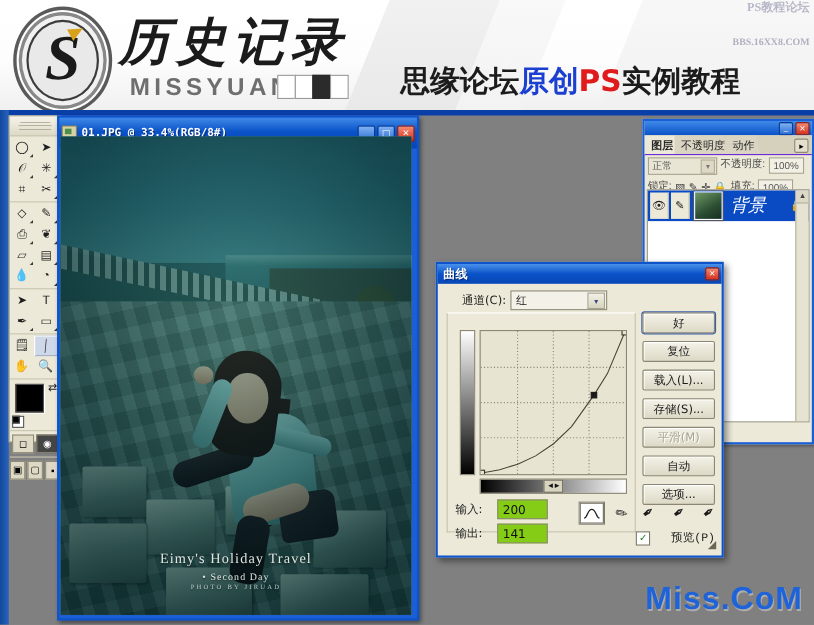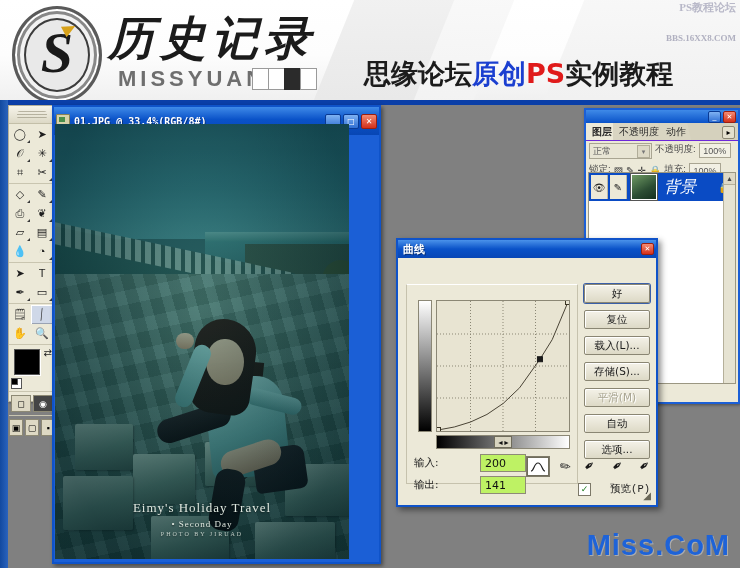--- a/index.html
+++ b/index.html
@@ -88,21 +88,21 @@
   #imgwin .ticon{width:12px;height:12px;background:#d8d2a8;border:1px solid #8a8252;
       margin-right:4px;position:relative;border-radius:1px;}
   #imgwin .ticon:after{content:"";position:absolute;left:2px;top:2px;width:6px;height:5px;background:#4b8f4b;}
   #imgwin .ttitle{color:#fff;font-size:10px;font-family:"DejaVu Sans Mono",monospace;
       font-weight:bold;text-shadow:1px 1px 0 rgba(0,0,0,.4);flex:1;white-space:nowrap;}
   .wbtns{display:flex;gap:2px;}
   .wb{width:14px;height:13px;border:1px solid #0a3a93;border-radius:2px;
       background:linear-gradient(180deg,#7fb2f2,#2f6fd4);display:flex;align-items:center;
       justify-content:center;font-size:8px;color:#fff;font-family:"DejaVu Sans",sans-serif;}
   .wb.x{background:linear-gradient(180deg,#f58b72,#d3301b);border-color:#9b1f10;font-weight:bold;}
-  #canvas{position:absolute;left:1px;top:17px;width:294px;height:435px;overflow:hidden;background:#2c6b6b;}
+  #canvas{position:absolute;left:1px;top:17px;width:319px;height:435px;overflow:hidden;background:#2c6b6b;}
 
   
   .sky{position:absolute;left:0;top:0;width:100%;height:115px;
       background:linear-gradient(180deg,#2b7379 0%,#35858a 55%,#4a9a9a 100%);}
   .horizon{position:absolute;left:150px;top:108px;width:170px;height:10px;
       background:linear-gradient(180deg,#6fb5ad,#3d8d88);}
   .sea{position:absolute;left:150px;top:115px;width:170px;height:40px;
       background:linear-gradient(180deg,#3f8f8c,#2e6e6e);}
   .leftwall{position:absolute;left:-10px;top:100px;width:250px;height:200px;
       background:linear-gradient(160deg,#2c6a62 0%,#20544f 50%,#16403c 100%);
@@ -224,22 +224,22 @@
       background:linear-gradient(0deg,#000,#fff);}
   .gridbox{position:absolute;left:38px;top:42px;width:132px;height:130px;border:1px solid #8b8775;
       background:#e8e4d2;}
   .hgrad{position:absolute;left:38px;top:177px;width:132px;height:12px;border:1px solid #8b8775;
       background:linear-gradient(90deg,#000,#fff);}
   .hgrad .tgl{position:absolute;left:50%;top:0;transform:translateX(-50%);width:16px;height:10px;
       background:#d8d4c0;border:1px solid #6f6c5c;font-size:7px;color:#111;
       display:flex;align-items:center;justify-content:center;letter-spacing:-1px;}
   .iorow{position:absolute;left:16px;display:flex;align-items:center;gap:4px;}
   .iorow .lbl{font-size:10.5px;color:#1d1d1d;font-family:"DejaVu Sans",sans-serif;width:34px;}
-  .iobox{width:40px;height:16px;border:1px solid #8e8a77;background:#bef264;font-size:11px;
-      color:#111;display:flex;align-items:center;padding-left:4px;font-family:"DejaVu Sans",sans-serif;margin-left:28px;}
+  .iobox{width:40px;height:16px;border:1px solid #8e8a77;background:#84cc16;font-size:11px;
+      color:#111;display:flex;align-items:center;padding-left:4px;font-family:"DejaVu Sans",sans-serif;}
   .curvetools{position:absolute;left:128px;top:198px;display:flex;align-items:center;gap:4px;}
   .ctbtn{width:22px;height:19px;border:1px solid #7e7a68;background:#f3f1e6;
       display:flex;align-items:center;justify-content:center;}
   .ctbtn.sel{box-shadow:inset 0 0 0 1px #6f6c5c;background:#fff;}
   .penc{font-size:13px;color:#2a2a2a;transform:rotate(-35deg);display:inline-block;}
   .btncol{position:absolute;right:6px;top:26px;width:66px;}
   .dbtn{height:17px;margin-bottom:7px;border:1px solid #8a8673;border-radius:2px;
       background:linear-gradient(180deg,#f4f2e8,#ddd9c6);font-size:10.5px;color:#1b1b1b;
       display:flex;align-items:center;justify-content:center;font-family:"DejaVu Sans",sans-serif;
       box-shadow:inset 1px 1px 0 #fff;}
@@ -468,20 +468,27 @@
 </div>
 
 <div id="curves">
   <div class="ctitle">
     <div class="t">曲线</div>
     <div class="pb x">✕</div>
   </div>
   <div class="cbody">
     <div class="groupbox"></div>
 
+    <div class="chanrow">
+      <span class="lbl">通道(C):</span>
+      <div class="chansel">
+        <span>红</span>
+        <span class="ar">▾</span>
+      </div>
+    </div>
 
     <div class="vgrad"></div>
 
     <div class="gridbox">
       <svg id="curve-svg" width="132" height="130" viewBox="0 0 132 130" style="position:absolute;left:0;top:0;">
         <g id="curve-grid">
             <line x1="33.5" y1="0" x2="33.5" y2="130" stroke="#8b8775" stroke-width="1" stroke-dasharray="1,2"></line>
             <line x1="0" y1="97" x2="132" y2="97" stroke="#8b8775" stroke-width="1" stroke-dasharray="1,2"></line>
             <line x1="66" y1="0" x2="66" y2="130" stroke="#8b8775" stroke-width="1" stroke-dasharray="1,2"></line>
             <line x1="0" y1="65" x2="132" y2="65" stroke="#8b8775" stroke-width="1" stroke-dasharray="1,2"></line>

